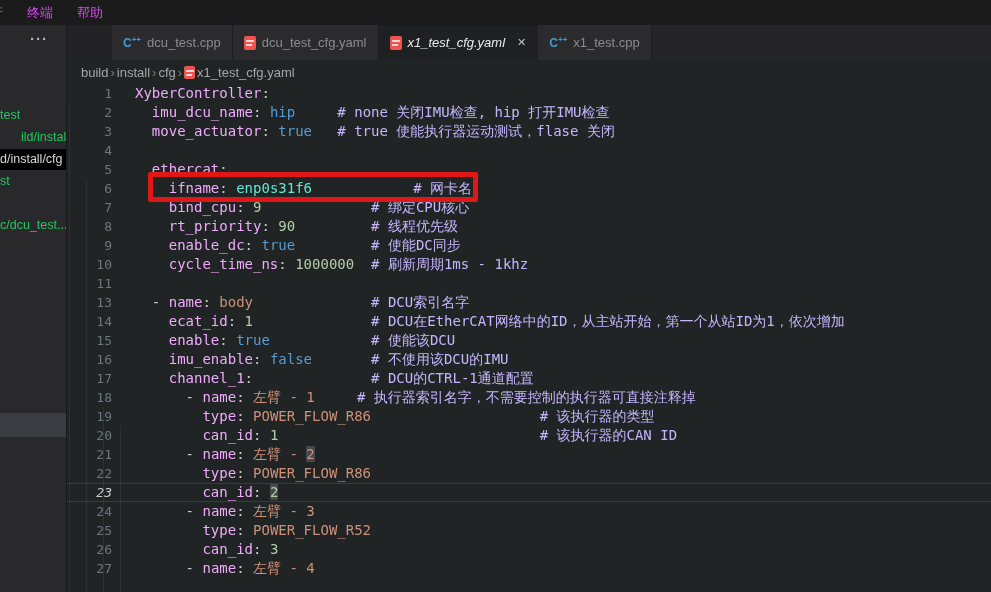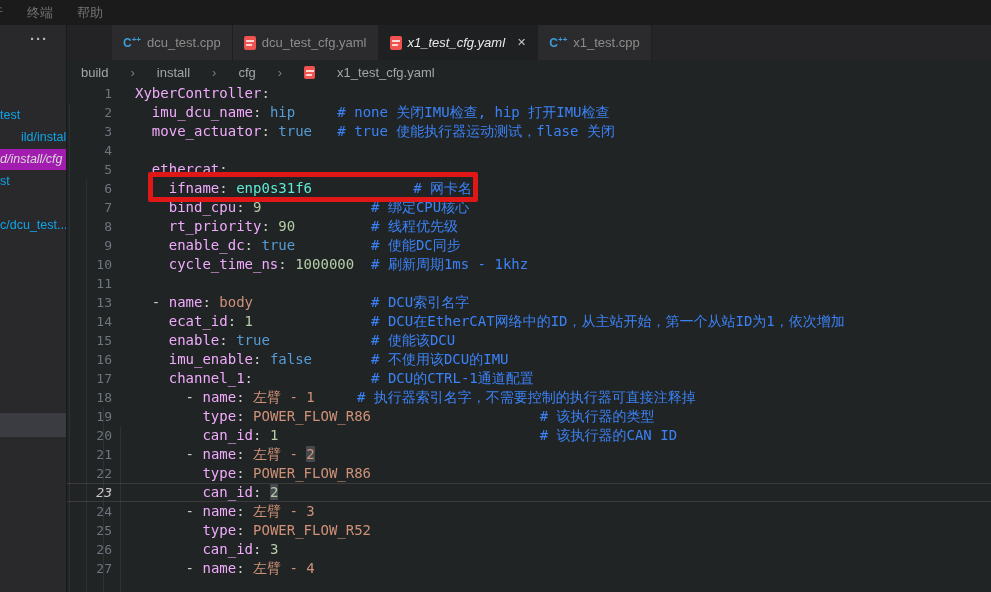--- a/index.html
+++ b/index.html
@@ -4,36 +4,36 @@
 <style>
   * { margin:0; padding:0; box-sizing:border-box; }
   html,body { background:#111; }
   #app {
     position:relative; width:991px; height:592px; overflow:hidden;
     background:#212425; font-family:"Liberation Sans", sans-serif;
   }
   
   #menubar {
     position:absolute; left:0; top:0; width:991px; height:25px;
-    background:#1b1b1c; color:#737373; font-size:13px;
+    background:#1b1b1c; color:#d946ef; font-size:13px;
     display:flex; align-items:center; overflow:hidden;
   }
   .menu-item { padding:0 12px; white-space:nowrap; }
   .menu-item:first-child { margin-left:-22px; } 
   
   #sidebar {
     position:absolute; left:0; top:25px; width:67px; height:567px;
     background:#29292c; border-right:1px solid #1a1a1b; overflow:hidden;
   }
   #sidebar-more { position:absolute; left:30px; top:5px; color:#b5b5b5; font-size:15px; font-weight:bold; letter-spacing:1px; }
   .sb-row {
     position:absolute; left:0; width:67px; height:21px; line-height:21px;
-    color:#0ea5e9; font-size:12.5px; white-space:nowrap; overflow:hidden;
+    color:#22c55e; font-size:12.5px; white-space:nowrap; overflow:hidden;
   }
-  .sb-row.selected { background:#a21caf; color:#d8d8d8; font-style:italic; }
+  .sb-row.selected { background:#000000; color:#d8d8d8; }
   .sb-band { position:absolute; left:0; width:67px; height:24px; background:#3b3b42; }
   
   #tabstrip {
     position:absolute; left:67px; top:25px; width:924px; height:35px;
     background:#252527; display:flex; align-items:stretch; overflow:hidden;
   }
   #tab-overflow {
     width:45px; background:#232325; display:flex; align-items:center; justify-content:center;
     color:#bdbdbd; font-size:14px; font-weight:bold; letter-spacing:1px; flex:none;
   }
@@ -48,21 +48,21 @@
   .icon-yaml::before, .icon-yaml::after {
     content:""; position:absolute; left:2px; height:2px; background:#ffd7d4;
   }
   .icon-yaml::before { top:4px; width:8px; }
   .icon-yaml::after  { top:8px; width:6px; transform:skewX(-18deg); }
   .icon-cpp { color:#3c9cd7; font-weight:bold; font-size:12px; font-style:normal; flex:none; }
   .icon-cpp sup { font-size:8px; }
   
   #breadcrumb {
     position:absolute; left:67px; top:60px; width:924px; height:24px;
-    display:flex; align-items:center; gap:22px; padding-left:14px;
+    display:flex; align-items:center; gap:2px; padding-left:14px;
     font-size:13px; color:#a3a6a8; background:#212425;
   }
   .crumb-sep { color:#7c7c7c; font-size:13px; }
   #breadcrumb .icon-yaml { width:11px; height:13px; }
   
   #code { position:absolute; left:67px; top:84px; width:924px; }
   .code-line {
     height:19px; line-height:19px; white-space:pre; display:flex;
     font-family:"DejaVu Sans Mono", monospace; font-size:14px;
   }
@@ -71,21 +71,21 @@
     font-size:13px;
   }
   .code-line .txt { padding-left:23px; flex:1; color:#d4d4d4; }
   .code-line.current { border-top:1px solid #3b3b3b; border-bottom:1px solid #3b3b3b; height:19px; line-height:17px; }
   .code-line.current .ln { color:#c9c9c9;font-style:italic; }
   .tk-k { color:#f0abfc; }
   .tk-b { color:#569cd6; }
   .tk-n { color:#b5cea8; }
   .tk-s { color:#ce9178; }
   .tk-pl { color:#5eead4; }
-  .tk-c { color:#3b82f6; }
+  .tk-c { color:#c4b5fd; }
   .tk-p { color:#cccccc; }
   .hl { background:rgba(125,135,145,0.38); border-radius:1px; }
   .indent-guide { position:absolute; width:1px; background:rgba(255,255,255,0.06); }
   
   #red-box {
     position:absolute; left:148px; top:172px; width:330px; height:30px;
     border:5px solid #e01717; border-radius:2px; z-index:9;
   }
 </style>
 </head>

